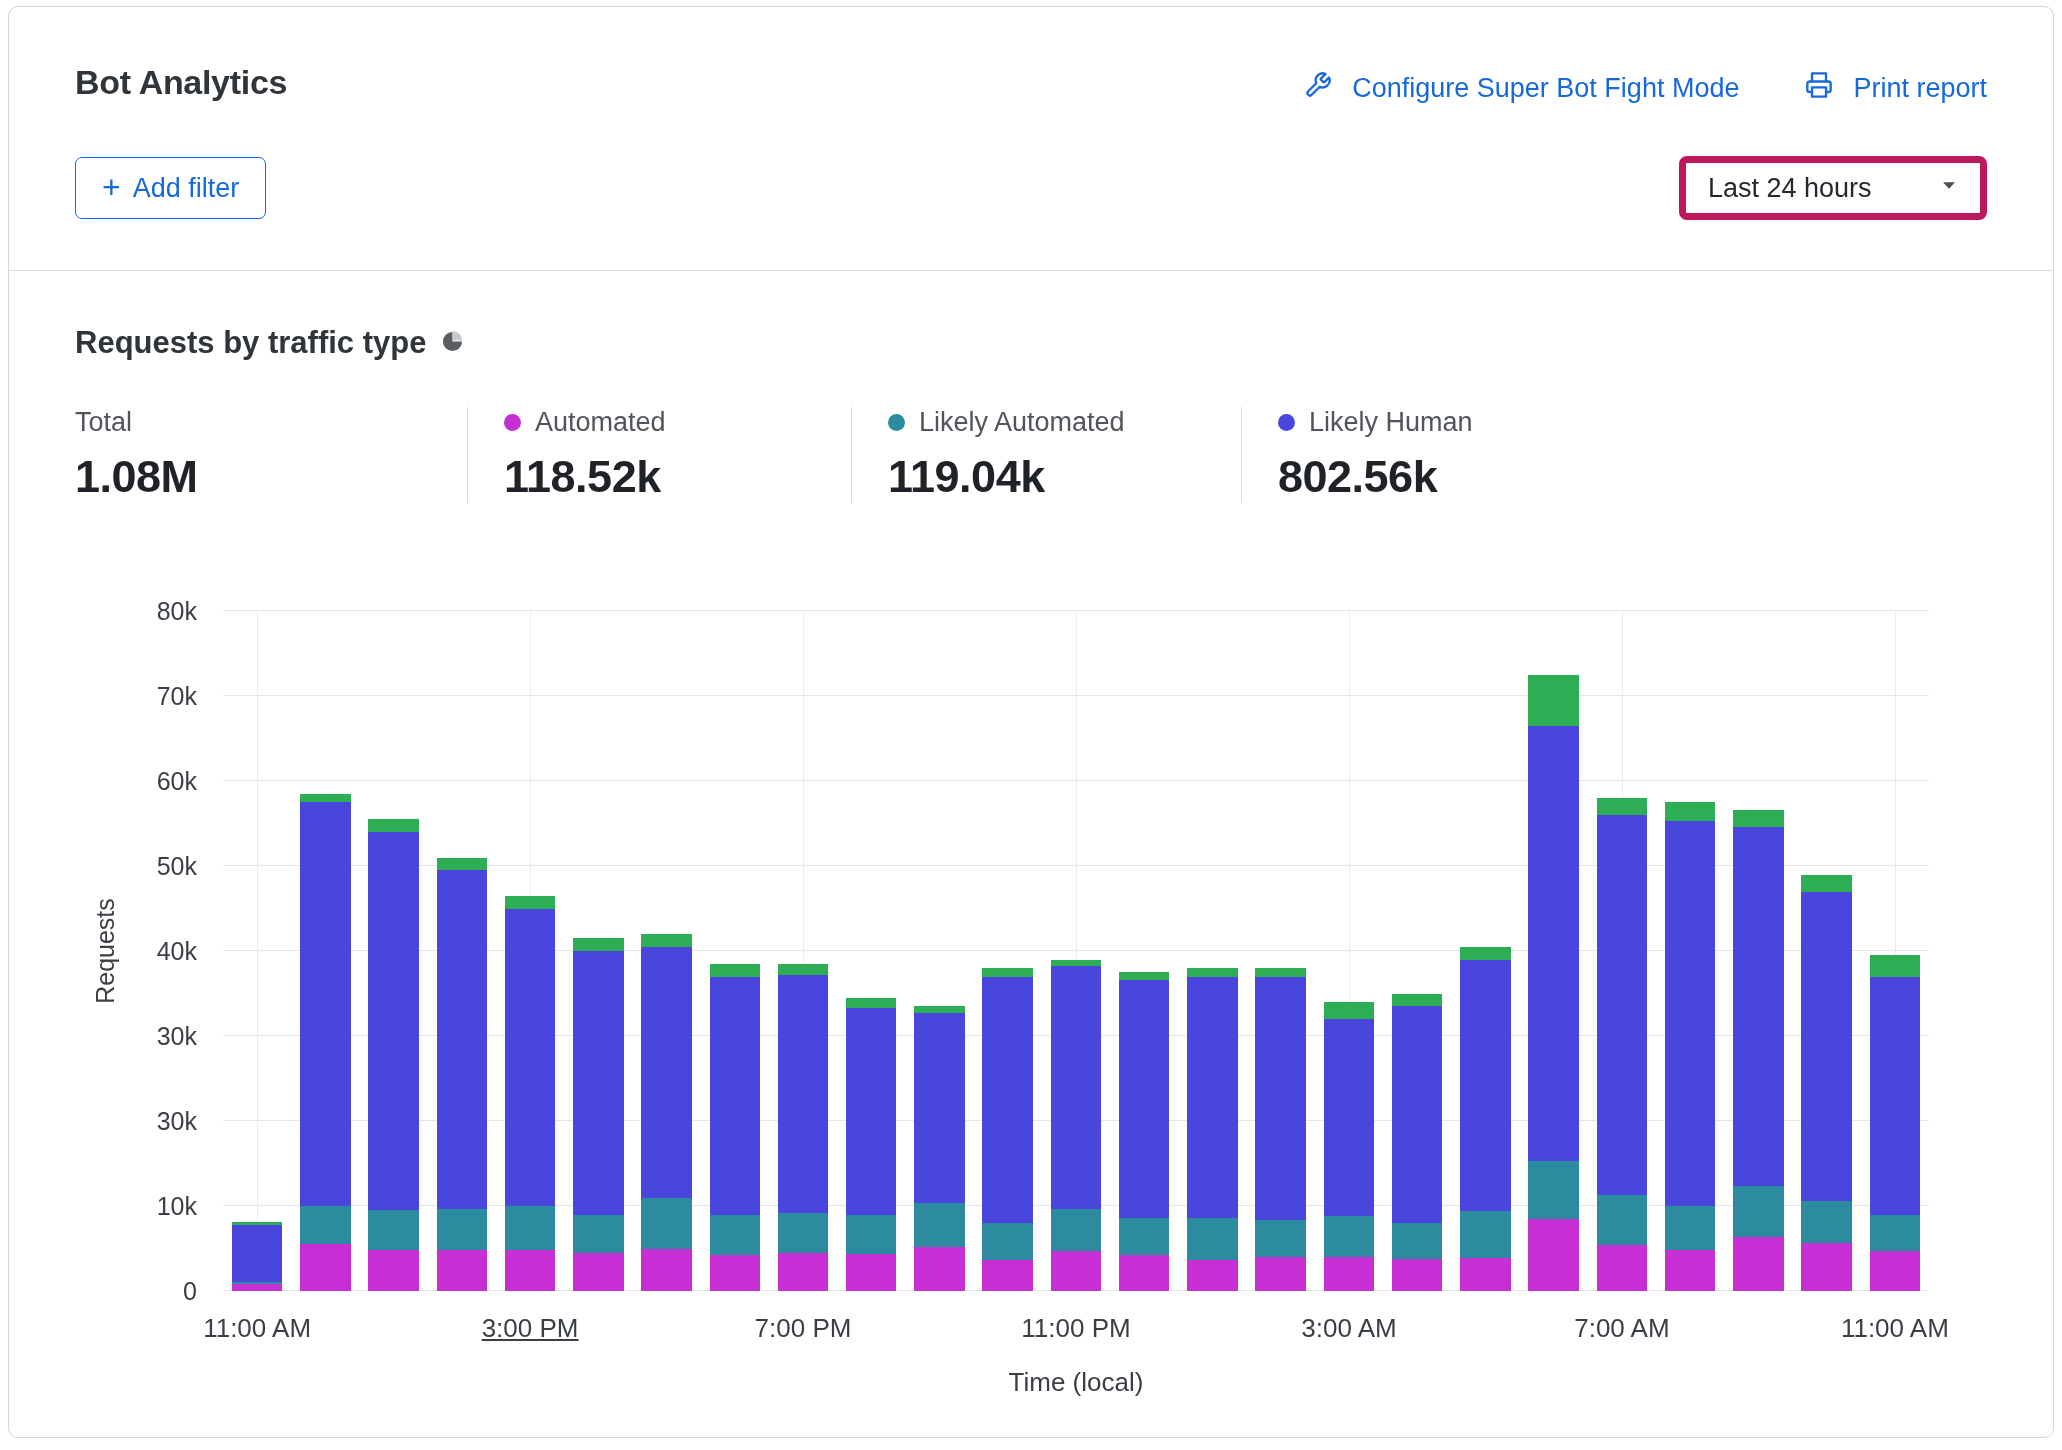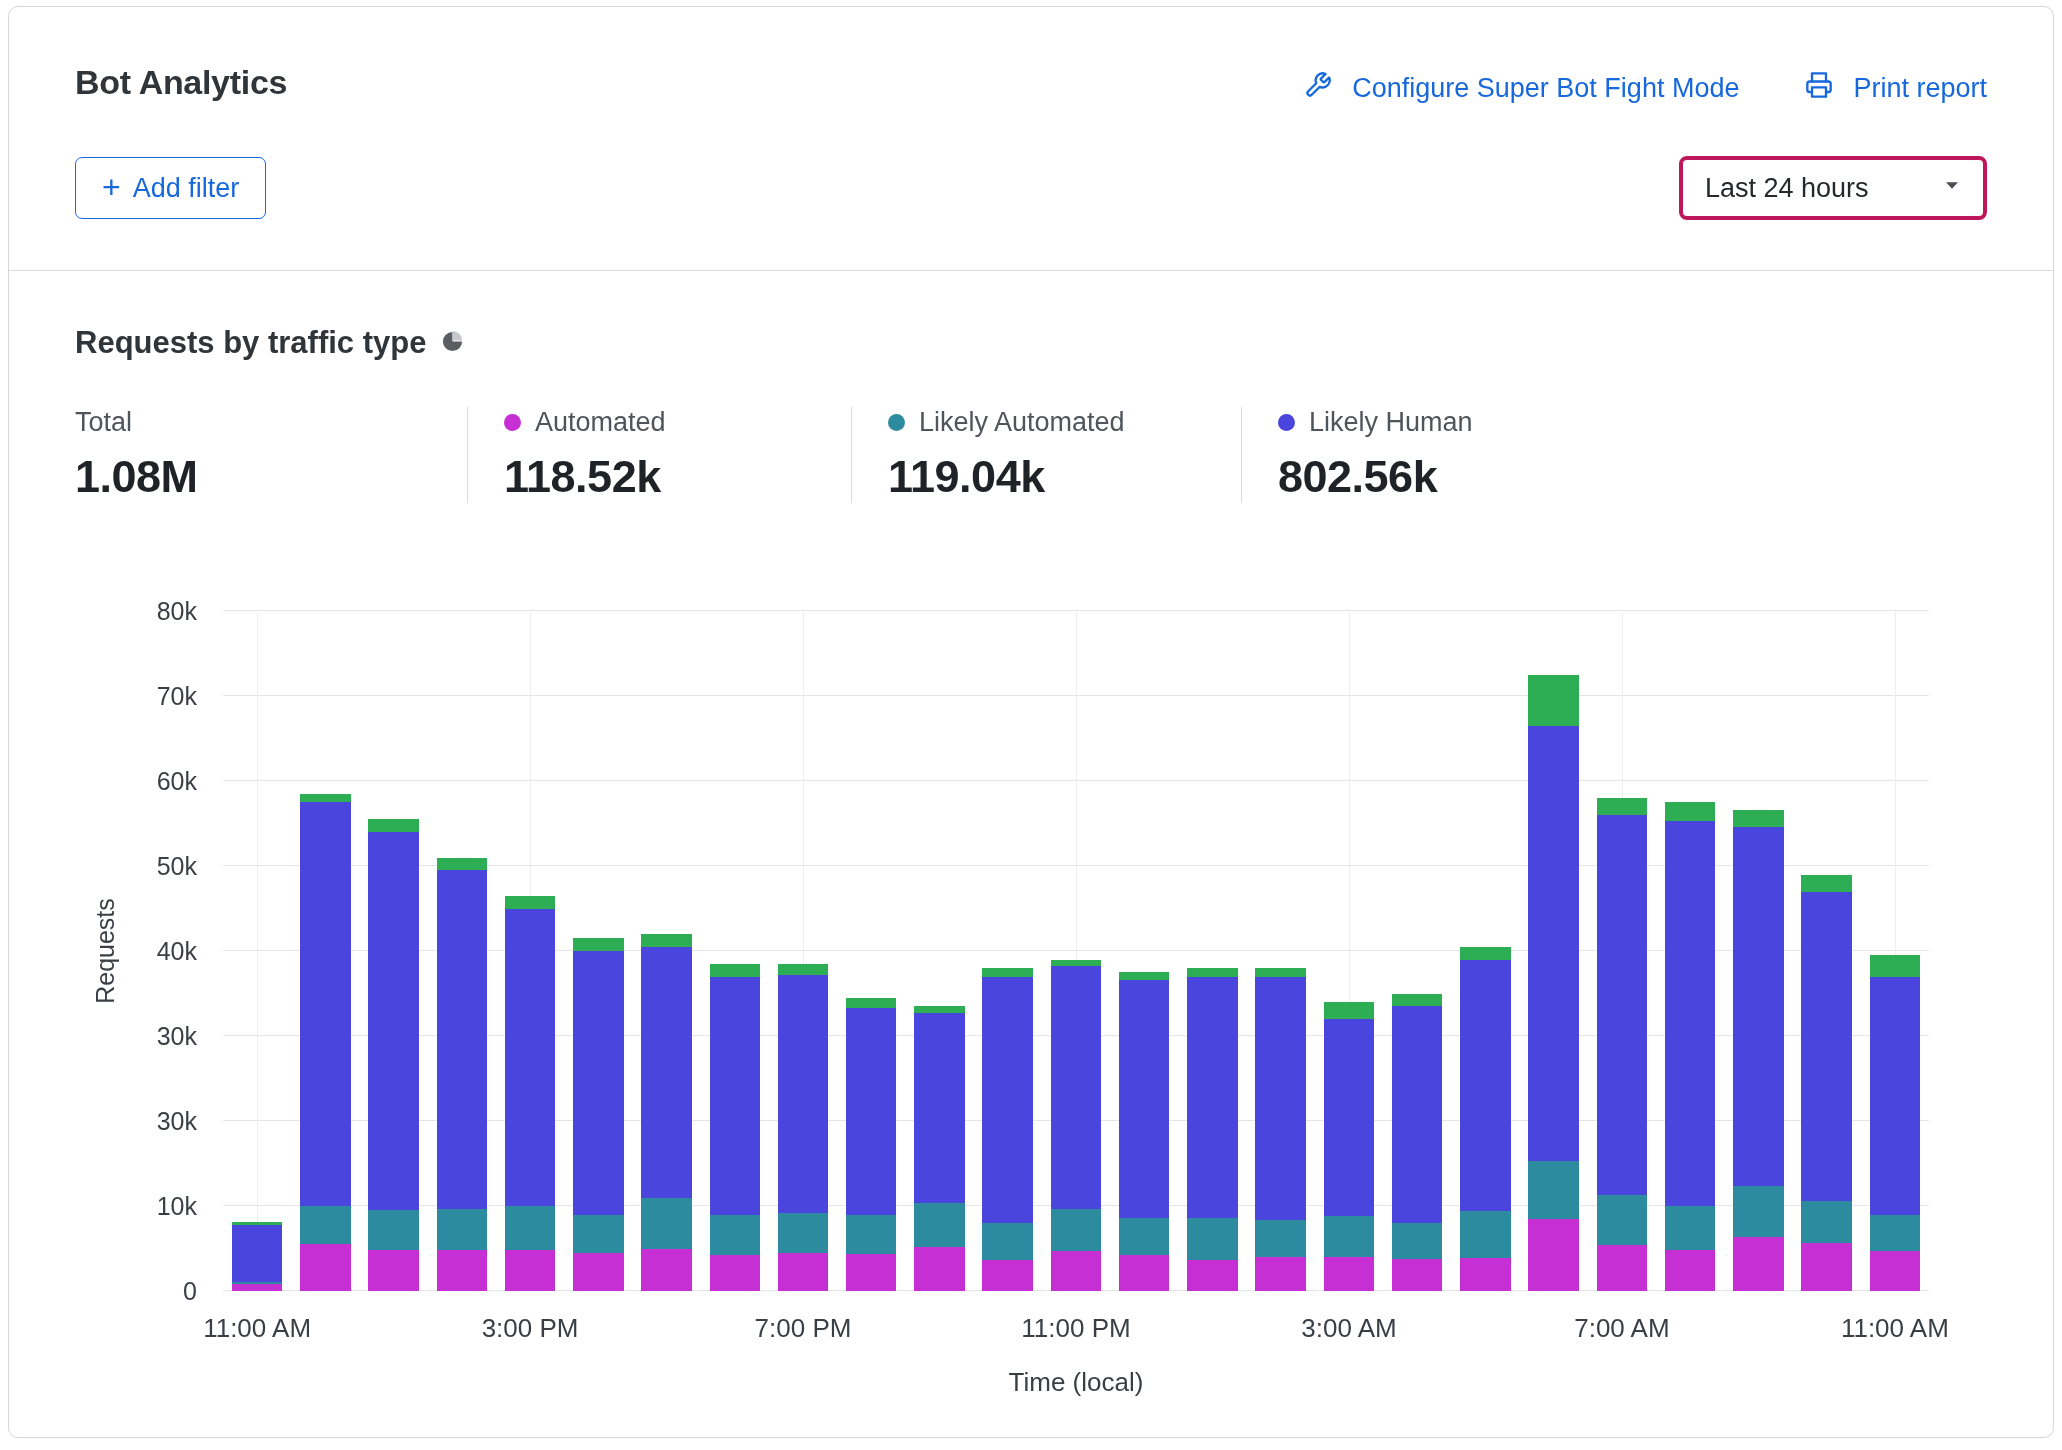--- a/index.html
+++ b/index.html
@@ -20,21 +20,21 @@
   .link { display: inline-flex; gap: 20px; align-items: center; font-size: 27px; text-decoration: none; cursor: pointer; }
   .link svg { flex: 0 0 auto; }
   .controls { margin-top: 50px; display: flex; justify-content: space-between; align-items: center; }
   .add-filter {
     display: inline-flex; align-items: center; gap: 12px; height: 62px; padding: 0 26px;
     background: #fff; border-radius: 7px; font-size: 27px; cursor: pointer;
     font-family: "Liberation Sans", sans-serif;
   }
   .add-filter .plus { font-size: 32px; font-weight: 400; line-height: 1; position: relative; top: -1px; }
   .time-select {
-    width: 308px; height: 64px; border: 4px solid #be185d; border-radius: 8px; background: #fff;
+    width: 308px; height: 64px; border: 7px solid #be185d; border-radius: 8px; background: #fff;
     display: flex; align-items: center; justify-content: space-between; padding: 0 18px 0 22px;
     font-size: 27px; color: #24292e; cursor: pointer;
   }
 
   
   .analytics { padding: 54px 66px 0; }
   .section-heading-row { display: flex; align-items: center; gap: 15px; }
   .section-heading { font-size: 31px; font-weight: 700; color: #30353a; }
 
   .stats { margin-top: 46px; display: flex; }
@@ -384,21 +384,21 @@
                 <div class="seg" style="height: 5.875%; background: rgb(198, 47, 212);"></div>
                 <div class="seg" style="height: 5.375%; background: rgb(45, 139, 160);"></div>
                 <div class="seg" style="height: 35%; background: rgb(74, 69, 221);"></div>
                 <div class="seg" style="height: 3.125%; background: rgb(46, 174, 84);"></div>
               </div>
             </div>
           </div>
       </div>
       <div class="x-labels">
           <div class="xtick" style="left: 2%;">11:00 AM</div>
-          <div class="xtick" style="left: 18%;">3:00 PM</div>
+          <div class="xtick" style="left: 18%; text-decoration: underline;">3:00 PM</div>
           <div class="xtick" style="left: 34%;">7:00 PM</div>
           <div class="xtick" style="left: 50%;">11:00 PM</div>
           <div class="xtick" style="left: 66%;">3:00 AM</div>
           <div class="xtick" style="left: 82%;">7:00 AM</div>
           <div class="xtick" style="left: 98%;">11:00 AM</div>
         </div>
       <div class="x-title">Time (local)</div>
     </div>
   </div>
 

